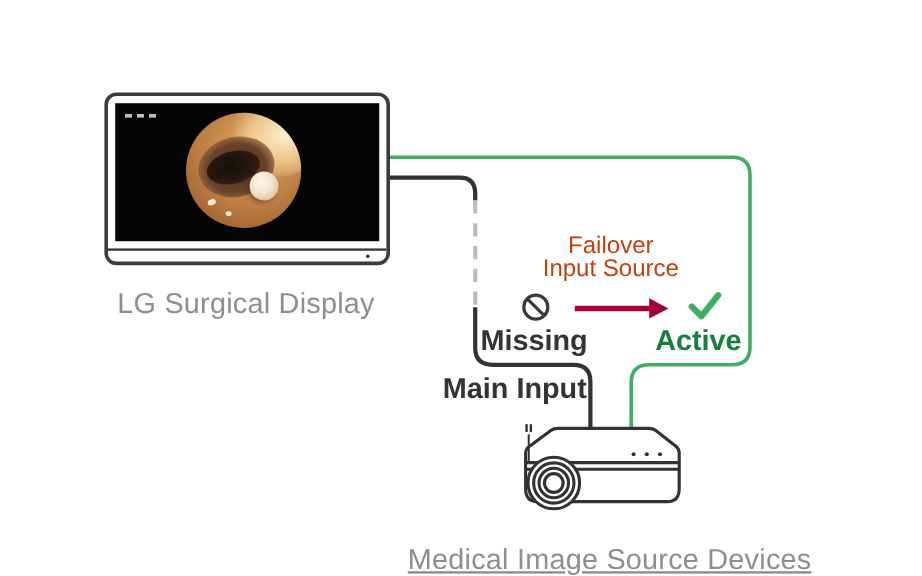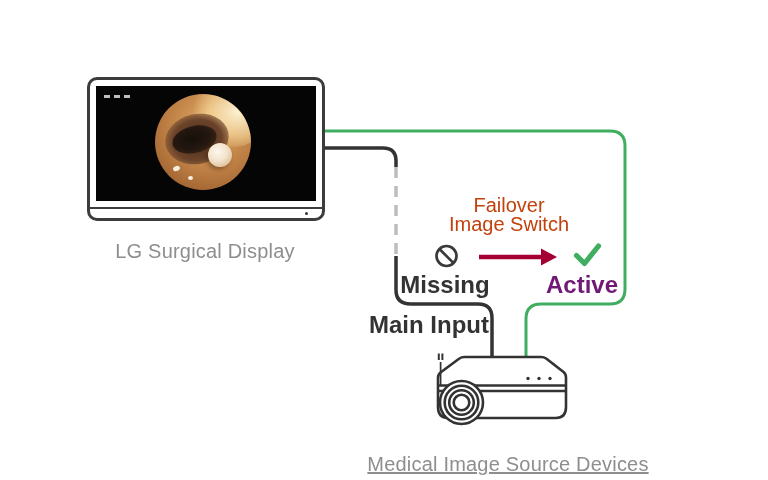--- a/index.html
+++ b/index.html
@@ -45,26 +45,26 @@
     background:radial-gradient(circle at 40% 35%, #fdf7ec 0%, #f3e3cd 45%, #dfc09a 78%, #c99b6b 100%);
     box-shadow:-2px 2px 4px rgba(60,30,10,.45);
   }
   .spec1,.spec2{position:absolute;border-radius:50%;background:rgba(255,252,240,.9);}
   .spec1{left:18px;top:72px;width:7px;height:5px;transform:rotate(-20deg);}
   .spec2{left:33px;top:82px;width:5px;height:4px;}
   .bezel-line{position:absolute;left:0px;top:127px;width:232px;height:1.6px;background:#3c3c3c;}
   .power-dot{position:absolute;left:215px;top:132px;width:3px;height:3px;border-radius:50%;background:#333;}
   
   .lbl{position:absolute;transform:translateX(-50%);white-space:nowrap;}
-  .cap{font-size:20px;font-weight:500;color:#8e8e8e;letter-spacing:.2px;}
+  .cap{font-size:24px;font-weight:500;color:#8e8e8e;letter-spacing:.2px;}
   .strong{font-size:24px;font-weight:700;color:#333333;}
   .title{
     font-size:20px;font-weight:400;color:#c2410c;text-align:center;line-height:19px;
   }
-  .green-text{color:#701a75;}
+  .green-text{color:#15803d;}
 </style>
 </head>
 <body>
 
 <div class="canvas">
 
   <svg class="wires" viewBox="0 0 768 480">
 
     <path d="M 324 131 H 610 Q 625 131 625 146 V 289 Q 625 304 610 304 H 541 Q 526 304 526 319 V 357" fill="none" stroke="#3fae60" stroke-width="3"></path>
 
@@ -124,21 +124,21 @@
       </div>
     </div>
     <div class="bezel-line"></div>
     <div class="power-dot"></div>
   </div>
 
   <div class="lbl cap" style="left:205px;top:240px;">LG Surgical Display</div>
 
   <div class="lbl title" style="left:509px;top:196px;">
     <div>Failover</div>
-    <div>Image Switch</div>
+    <div>Input Source</div>
   </div>
 
   <div class="lbl strong" style="left:445px;top:271px;">Missing</div>
 
   <div class="lbl strong green-text" style="left:582px;top:271px;">Active</div>
 
   <div class="lbl strong" style="left:429px;top:311px;">Main Input</div>
 
 
   <div class="lbl cap" style="left:508px;top:453px;text-decoration:underline;">Medical Image Source Devices</div>

